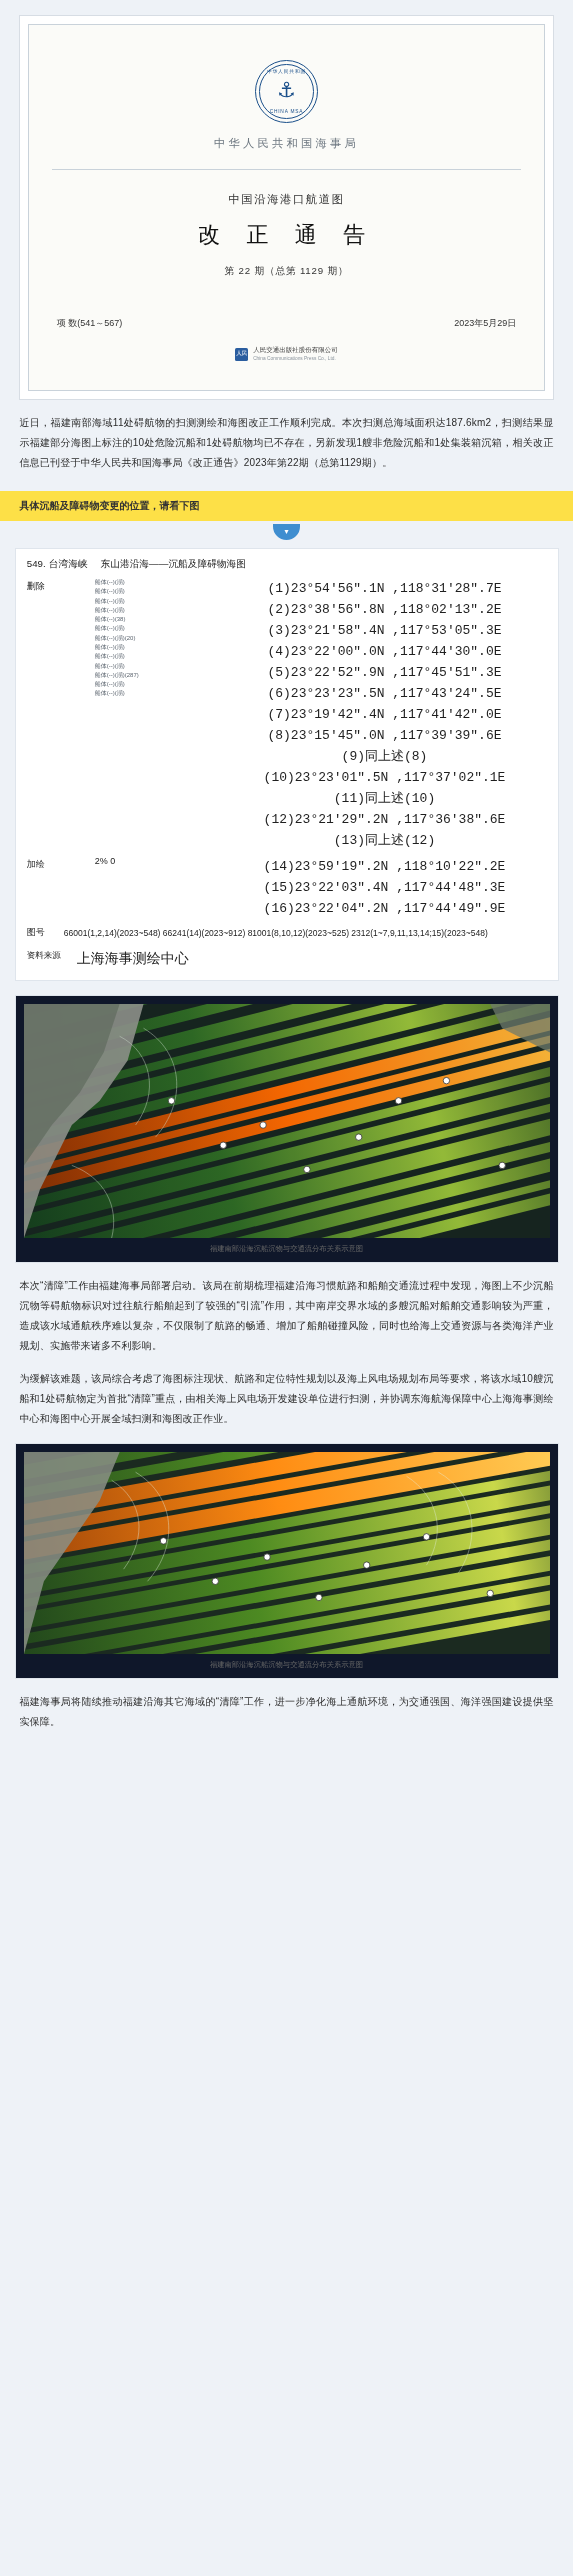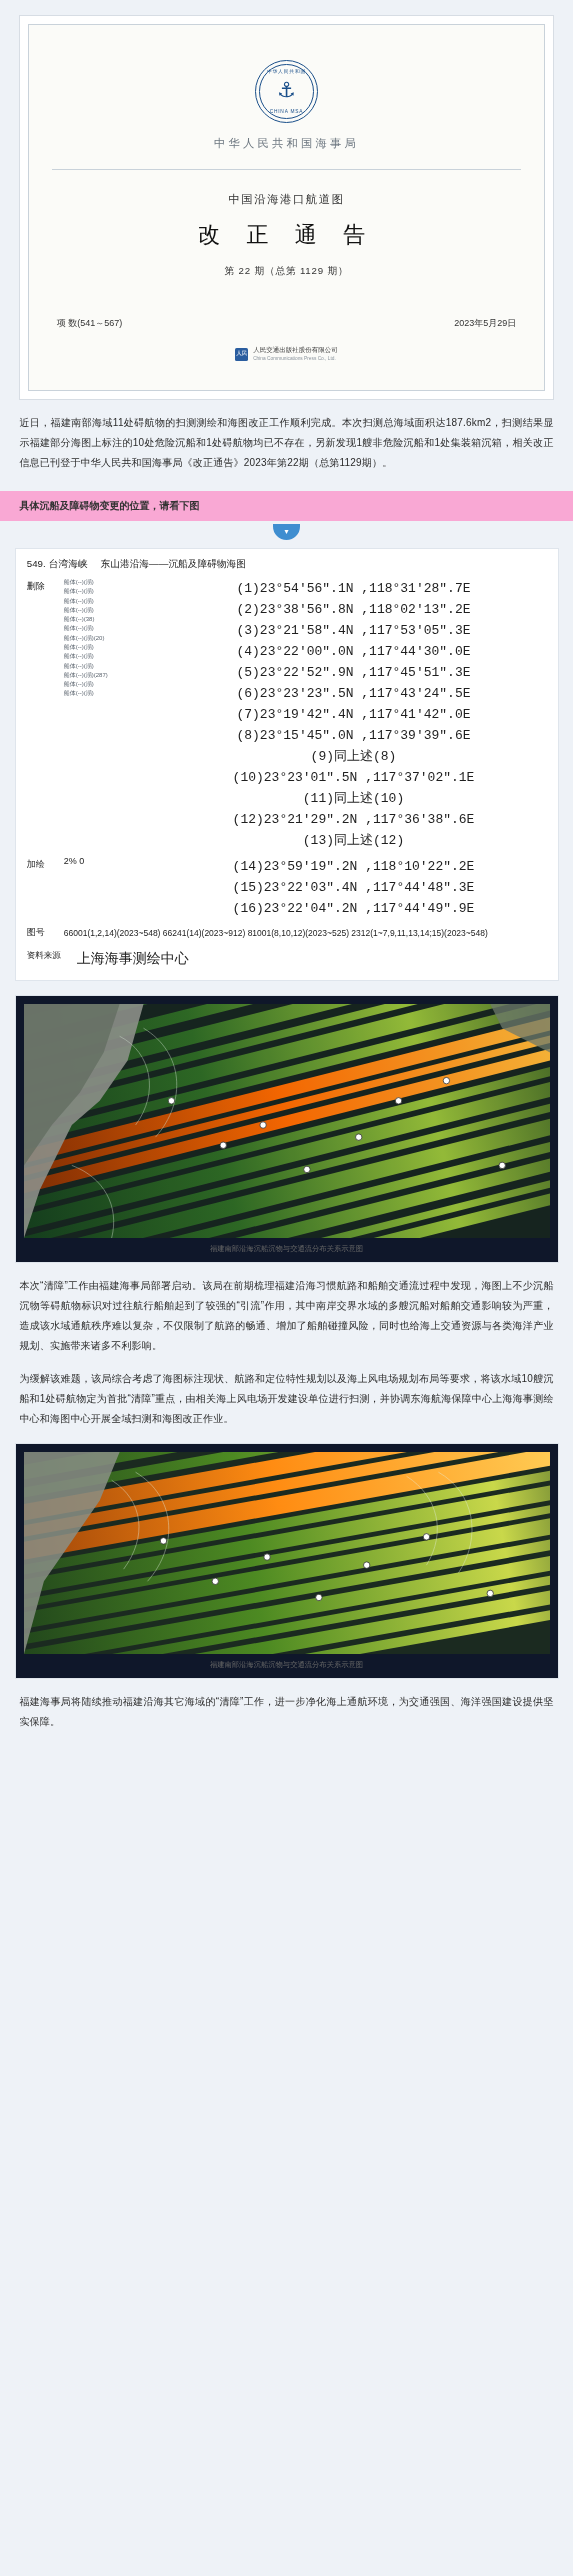--- a/index.html
+++ b/index.html
@@ -87,21 +87,21 @@
     font-size: 10px;
     line-height: 2.0;
     color: #2b2b2b;
     text-align: justify;
     letter-spacing: 0.2px;
   }
 
   
   .band {
     margin: 18px 0 0 0;
-    background: #f9a8d4;
+    background: #fde047;
     padding: 8px 19.4px;
     font-size: 10px;
     color: #333;
     font-weight: bold;
   }
   .chev-wrap { display:flex; justify-content:center; margin-top: 4.8px;}
   .chev {
     width: 27.4px; height: 16px; background:#3f8ed0; border-radius: 0 0 13.7px 13.7px;
     display:flex; align-items:center; justify-content:center; color:#fff; font-size:8px;
     margin-top:-1.6px;
@@ -112,21 +112,21 @@
     margin: 8px 14.5px 0 14.5px;
     background: #fff;
     border: 0.8px solid #dfe5ec;
     padding: 9.7px 11.3px 11.3px 11.3px;
     font-size: 9px;
     color: #222;
   }
   .blk-title { font-size: 9.7px; margin-bottom: 6.5px; }
   .blk-title .num { margin-right: 3.2px; }
   .blk-title .t2 { margin-left: 13px; }
-  .rowset { display:flex; }
+  .rowset { display:flex;gap:31px; }
   .rs-left { width: 37px; flex: 0 0 37px; font-size: 9px; padding-top: 1.6px;}
   .rs-mid { width: 97px; flex: 0 0 97px; }
   .rs-right { flex: 1 1 auto; }
   .mini-row {
     font-size: 6px; color: #5d6670; line-height: 1.55;
     white-space: nowrap;
   }
   .coord-row { font-size: 13px; line-height: 1.62; color:#1f1f1f; font-family:Liberation Mono, monospace;text-align:center;}
   .imgline { display:flex; margin-top: 6.5px; }
   .imgline .lab { width:37px; flex:0 0 37px;}

